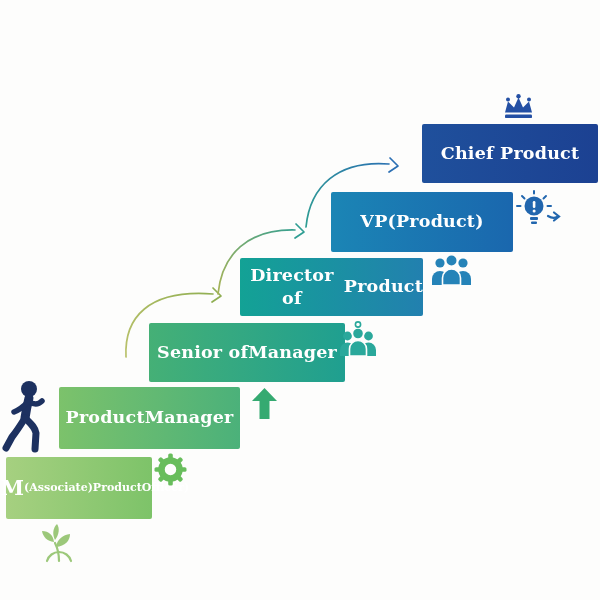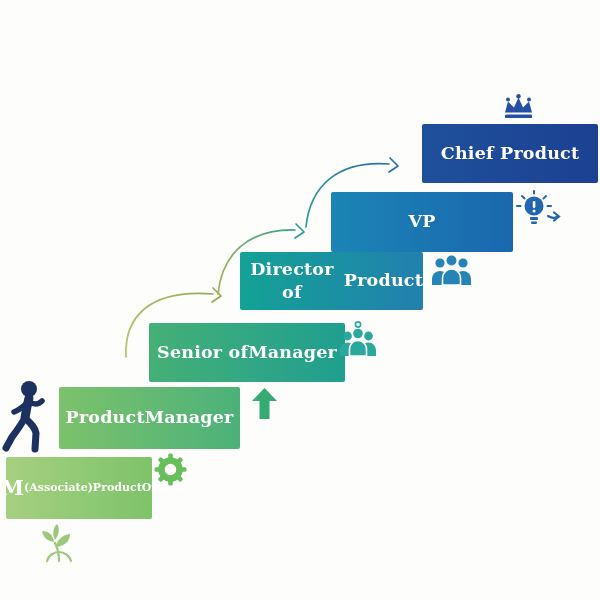--- a/index.html
+++ b/index.html
@@ -19,21 +19,21 @@
   }
   .step .l{line-height:1.32;font-size:17.5px;letter-spacing:.2px;}
   .step-apm .title{font-size:21px;line-height:1.05;}
   .step-apm .sub{font-size:11px;line-height:1.18;}
   .step-apm{left:6px;top:457px;width:146px;height:62px;
     background:linear-gradient(90deg,#a6d080,#7dc369);}
   .step-pm{left:59px;top:387px;width:181px;height:62px;
     background:linear-gradient(90deg,#7cc26b,#4bb17a);}
   .step-senior{left:149px;top:323px;width:196px;height:59px;
     background:linear-gradient(90deg,#45b076,#1f9f90);}
-  .step-director{left:240px;top:252px;width:183px;height:58px;
+  .step-director{left:240px;top:258px;width:183px;height:58px;
     background:linear-gradient(90deg,#13a295,#2280af);}
   .step-vp{left:331px;top:192px;width:182px;height:60px;
     background:linear-gradient(90deg,#1b85b5,#1a67ae);}
   .step-cpo{left:422px;top:124px;width:176px;height:59px;
     background:linear-gradient(90deg,#1f509c,#1c4192);}
   .icon{position:absolute;display:block;line-height:0;}
   .ic-person{left:2px;top:379px;}
   .ic-gear{left:154px;top:453px;}
   .ic-seedling{left:40px;top:520px;}
   .ic-uparrow{left:252px;top:388px;}
@@ -96,20 +96,21 @@
     <div class="l">Manager</div>
   </div>
 
   <div class="step step-director">
     <div class="l">Director of</div>
     <div class="l">Product</div>
   </div>
 
   <div class="step step-vp">
     <div class="l">VP</div>
+    <div class="l">(Product)</div>
   </div>
 
   <div class="step step-cpo">
     <div class="l">Chief Product</div>
   </div>
 
   <span class="icon ic-person">
     <svg width="50" height="78" viewBox="0 0 50 78">
       <g fill="#1d3160" stroke="#1d3160" stroke-linecap="round" stroke-linejoin="round">
         <circle cx="27" cy="10" r="8" stroke="none"></circle>

